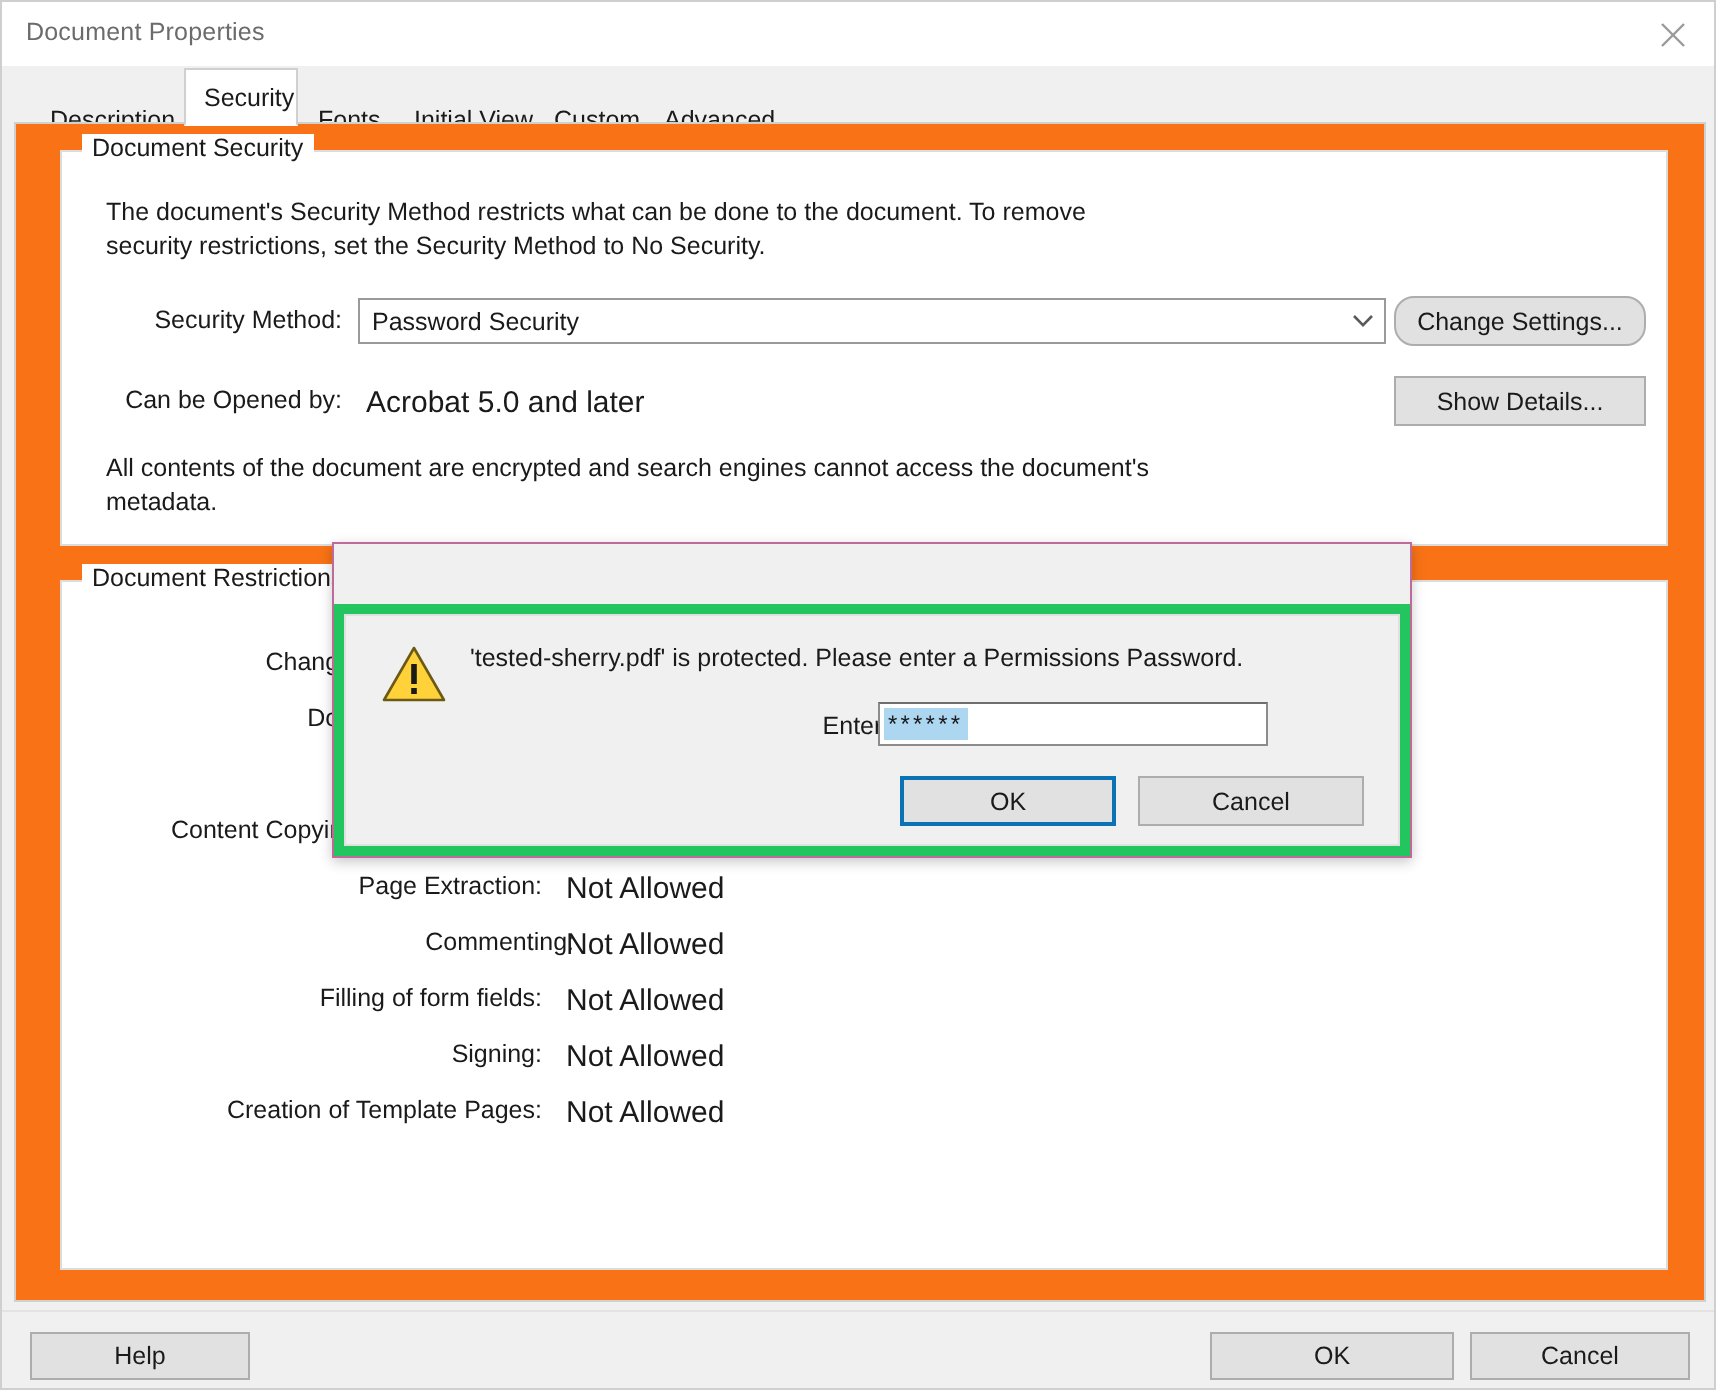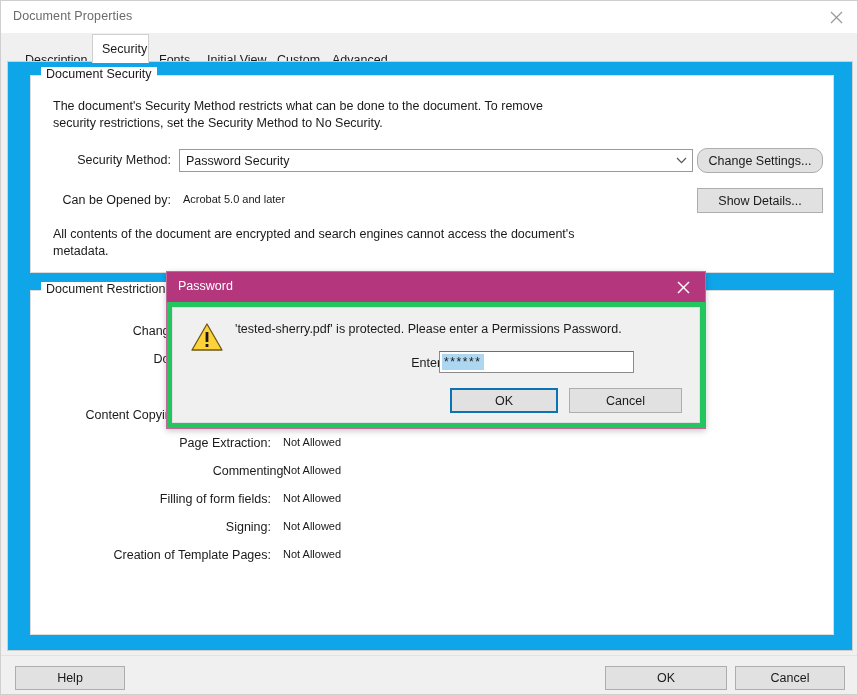--- a/index.html
+++ b/index.html
@@ -65,21 +65,21 @@
     border-bottom-color: #ffffff;
     top: 1px;
     height: 29px;
     z-index: 4;
   }
 
   
   #content {
     position: absolute; left: 6px; top: 60px;
     width: 846px; height: 590px;
-    background: #0ea5e9;
+    background: #f97316;
     border: 1px solid #d0d0d0;
   }
 
   
   .groupbox {
     position: absolute;
     border: 1px solid #dcdcdc;
     background: #ffffff;
   }
   .group-legend {
@@ -102,21 +102,21 @@
   }
 
   .field-label {
     position: absolute;
     font-size: 12.5px; color: #1a1a1a;
     text-align: right;
     white-space: nowrap;
   }
   .field-value {
     position: absolute;
-    font-size: 11px; color: #1a1a1a;
+    font-size: 15px; color: #1a1a1a;
     white-space: nowrap;
   }
 
   
   #security-method-combo {
     position: absolute;
     left: 148px; top: 73px;
     width: 514px; height: 23px;
     background: #ffffff;
     border: 1px solid #9a9a9a;
@@ -337,29 +337,20 @@
     </div>
   </div>
 
   <div id="bottombar">
     <div class="winbtn" id="btn-help">Help</div>
     <div class="winbtn" id="btn-ok">OK</div>
     <div class="winbtn" id="btn-cancel">Cancel</div>
   </div>
 
   <div id="modal">
-    <div id="modal-titlebar">
-      <div id="modal-title">Password</div>
-      <div id="modal-close">
-        <svg width="13" height="13" viewBox="0 0 13 13" aria-hidden="true">
-          <line x1="1" y1="1" x2="12" y2="12" stroke="#ffffff" stroke-width="1.4"></line>
-          <line x1="12" y1="1" x2="1" y2="12" stroke="#ffffff" stroke-width="1.4"></line>
-        </svg>
-      </div>
-    </div>
 
     <div id="modal-body">
       <div id="modal-inner">
 
         <div id="warn-icon">
           <svg width="32" height="30" viewBox="0 0 32 30" aria-hidden="true">
             <polygon points="16,2 31,28 1,28" fill="#ffd23a" stroke="#6b5a16" stroke-width="1.3" stroke-linejoin="round"></polygon>
             <rect x="14.6" y="10" width="2.8" height="10" fill="#1a1a1a"></rect>
             <rect x="14.6" y="22" width="2.8" height="3" fill="#1a1a1a"></rect>
           </svg>

